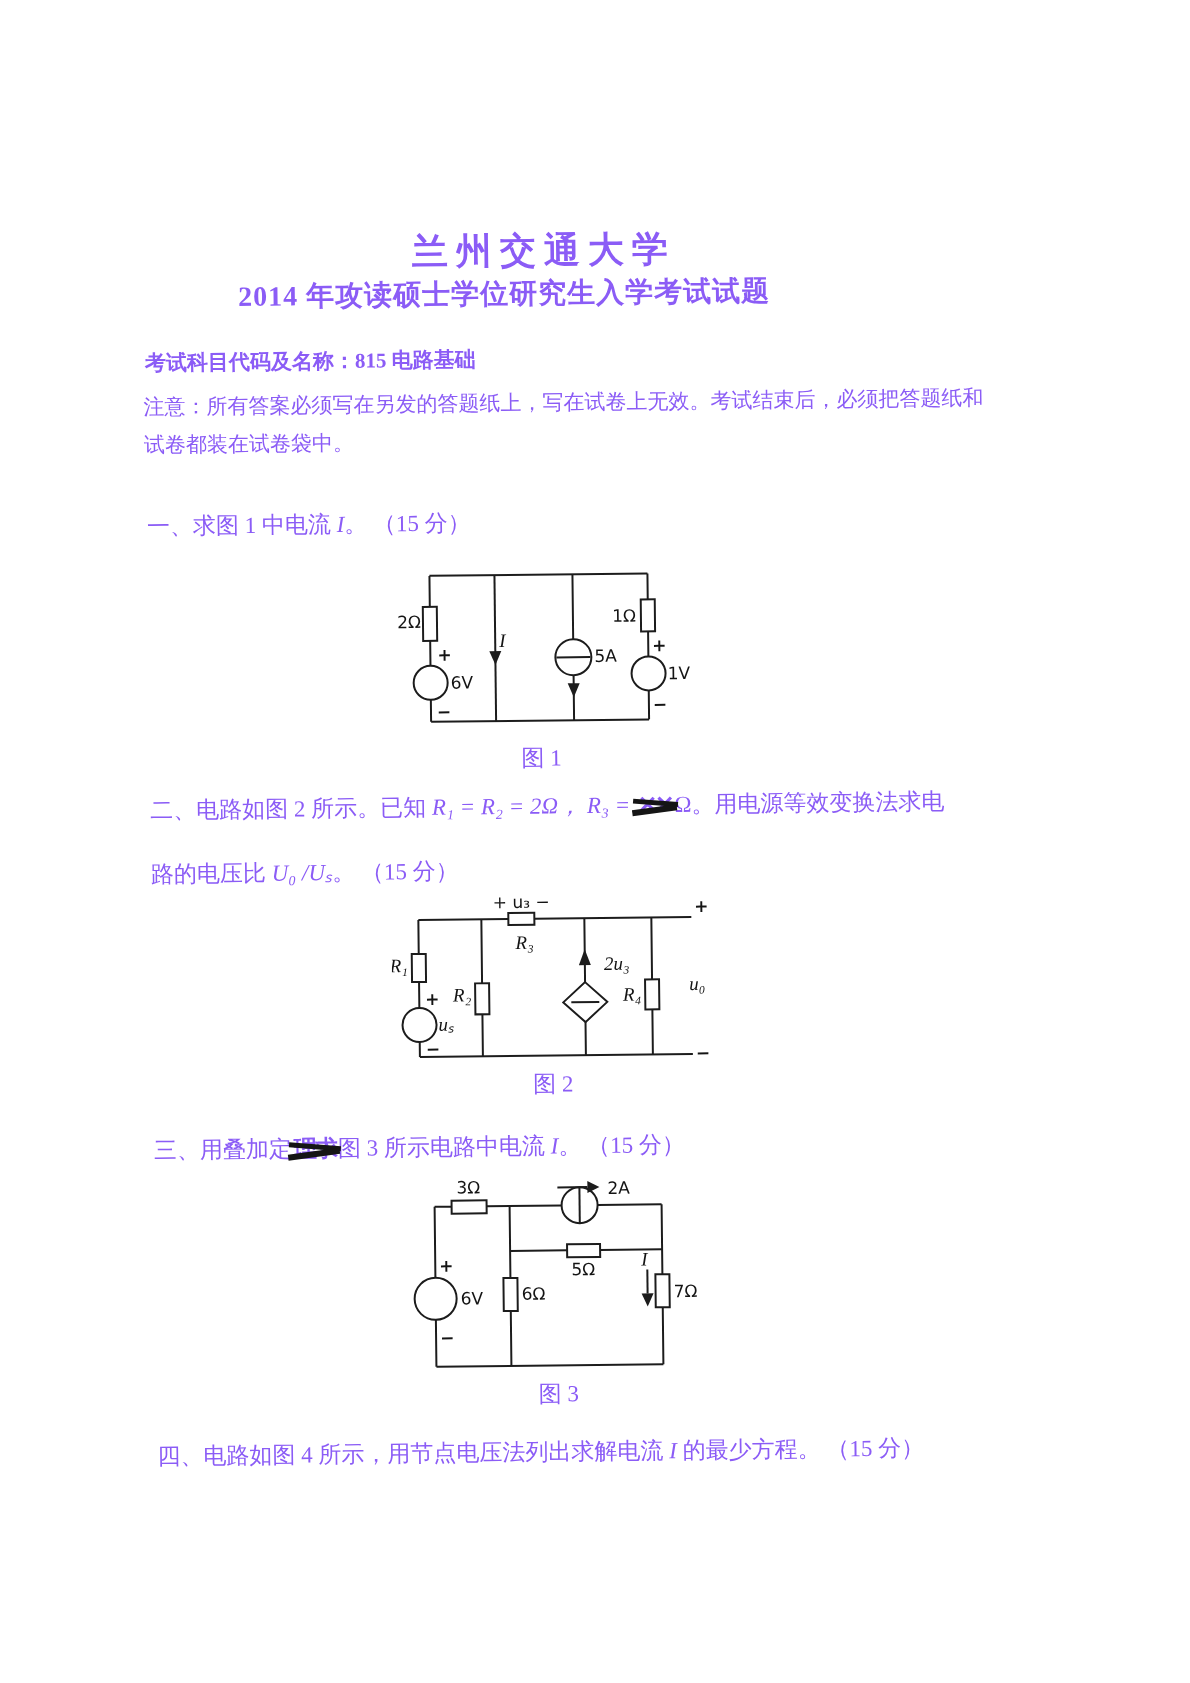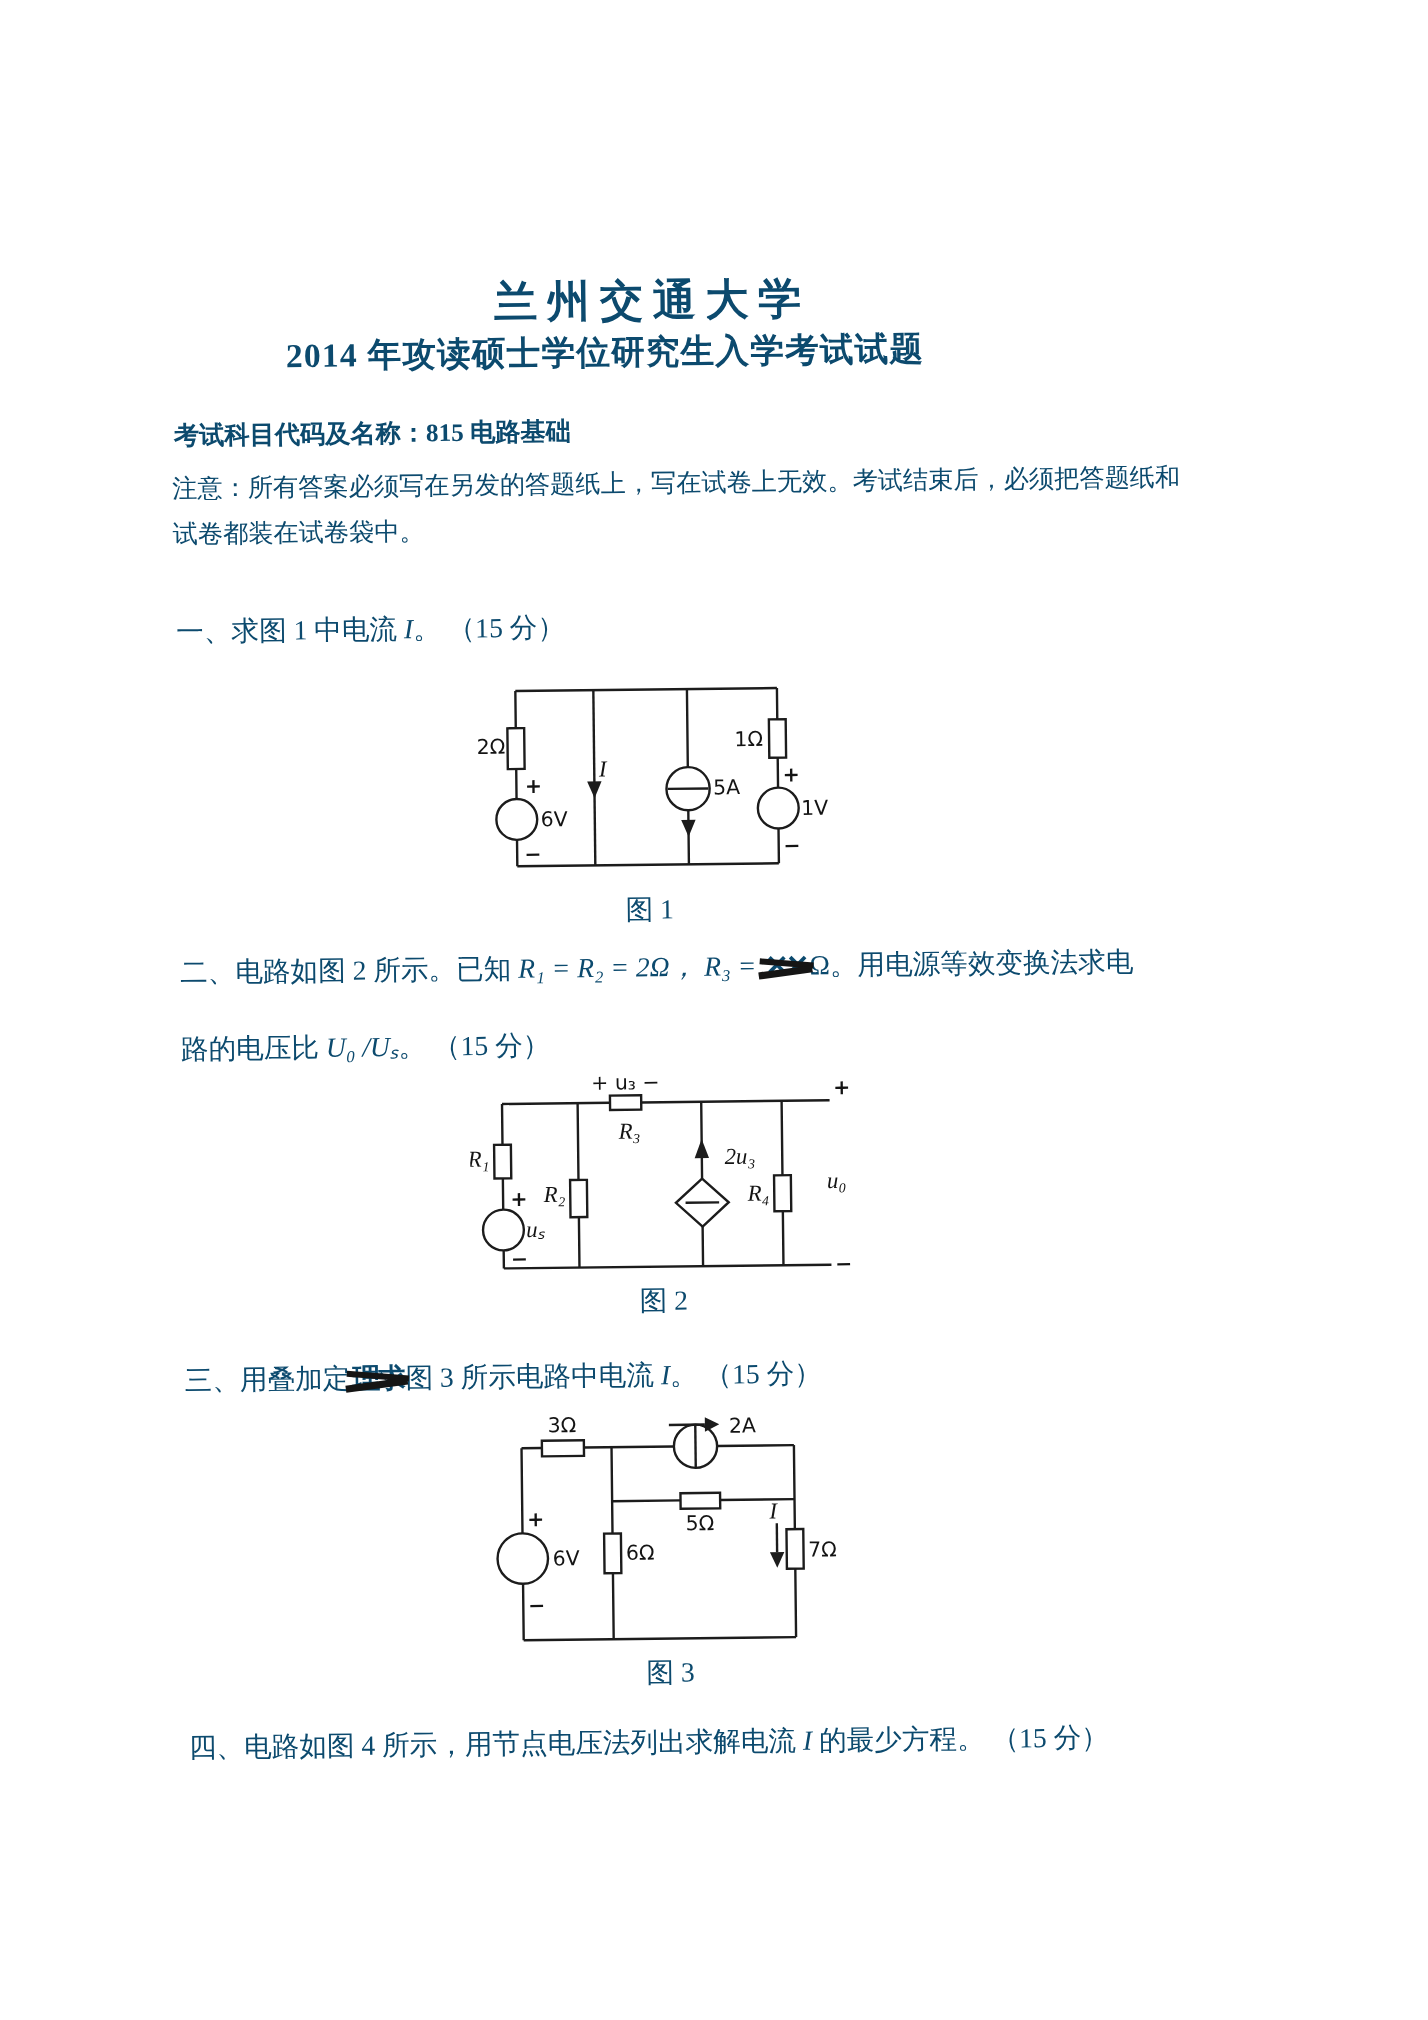--- a/index.html
+++ b/index.html
@@ -1,18 +1,18 @@
 <!DOCTYPE html>
 <html><head>
 <meta charset="utf-8">
 <style>
   html,body { margin:0; padding:0; background:#ffffff; }
   .page {
     position:relative; width:1190px; height:1683px; background:#fff;
-    overflow:hidden; color:#0c4a6e;
+    overflow:hidden; color:#8b5cf6;
     font-family:"Liberation Serif","DejaVu Serif",serif;
   }
   .rot { position:absolute; inset:0; transform:rotate(-0.65deg); transform-origin:595px 800px; }
   .blk { position:absolute; margin:0; white-space:nowrap; }
   .title { font-size:36px; font-weight:bold; letter-spacing:8px; text-align:center; width:1100px; left:0; top:226px; }
   .subtitle { font-size:28px; font-weight:bold; letter-spacing:1px; text-align:center; width:1020px; left:0; top:274px; }
   .subject { font-size:21px; font-weight:bold; left:150px; top:344px; }
   .notice { font-size:21px; left:148px; }
   .question { font-size:23px; }
   .mathv { font-style:italic; font-family:"Liberation Serif",serif; }

